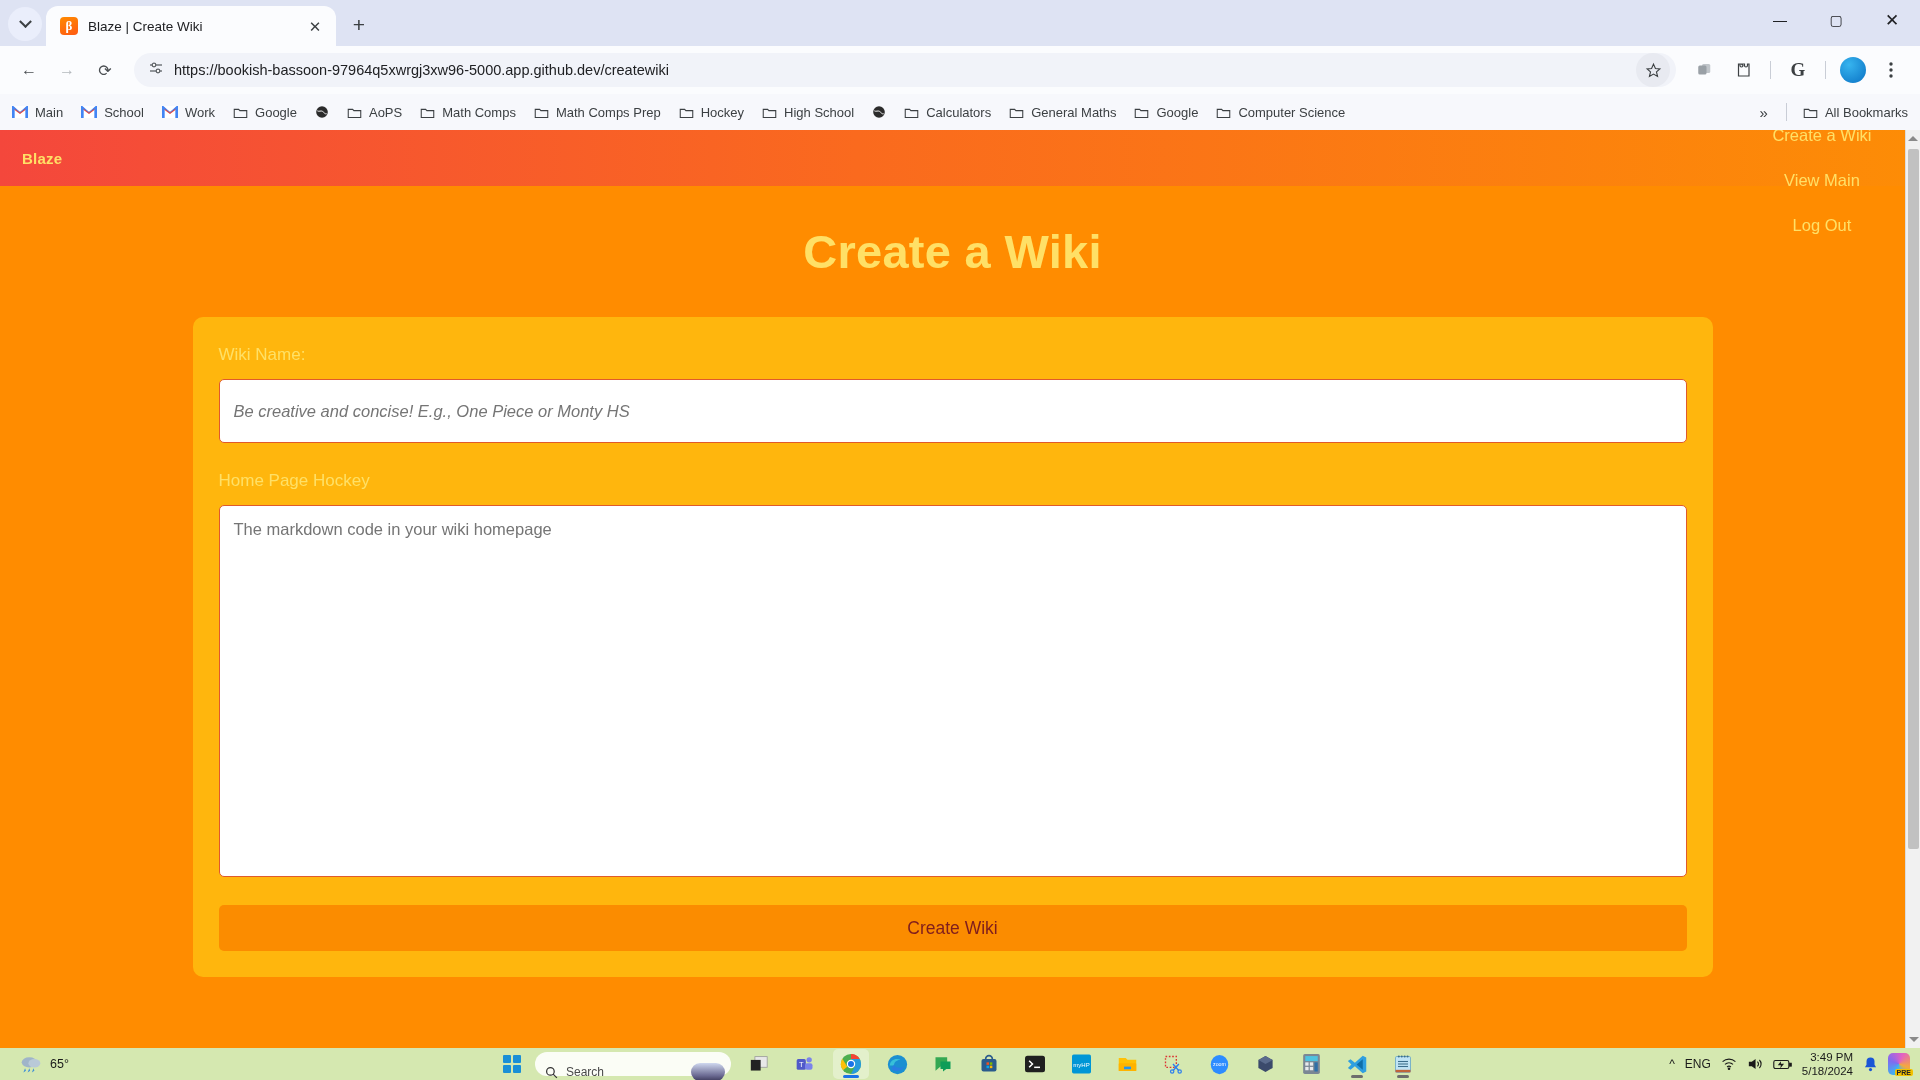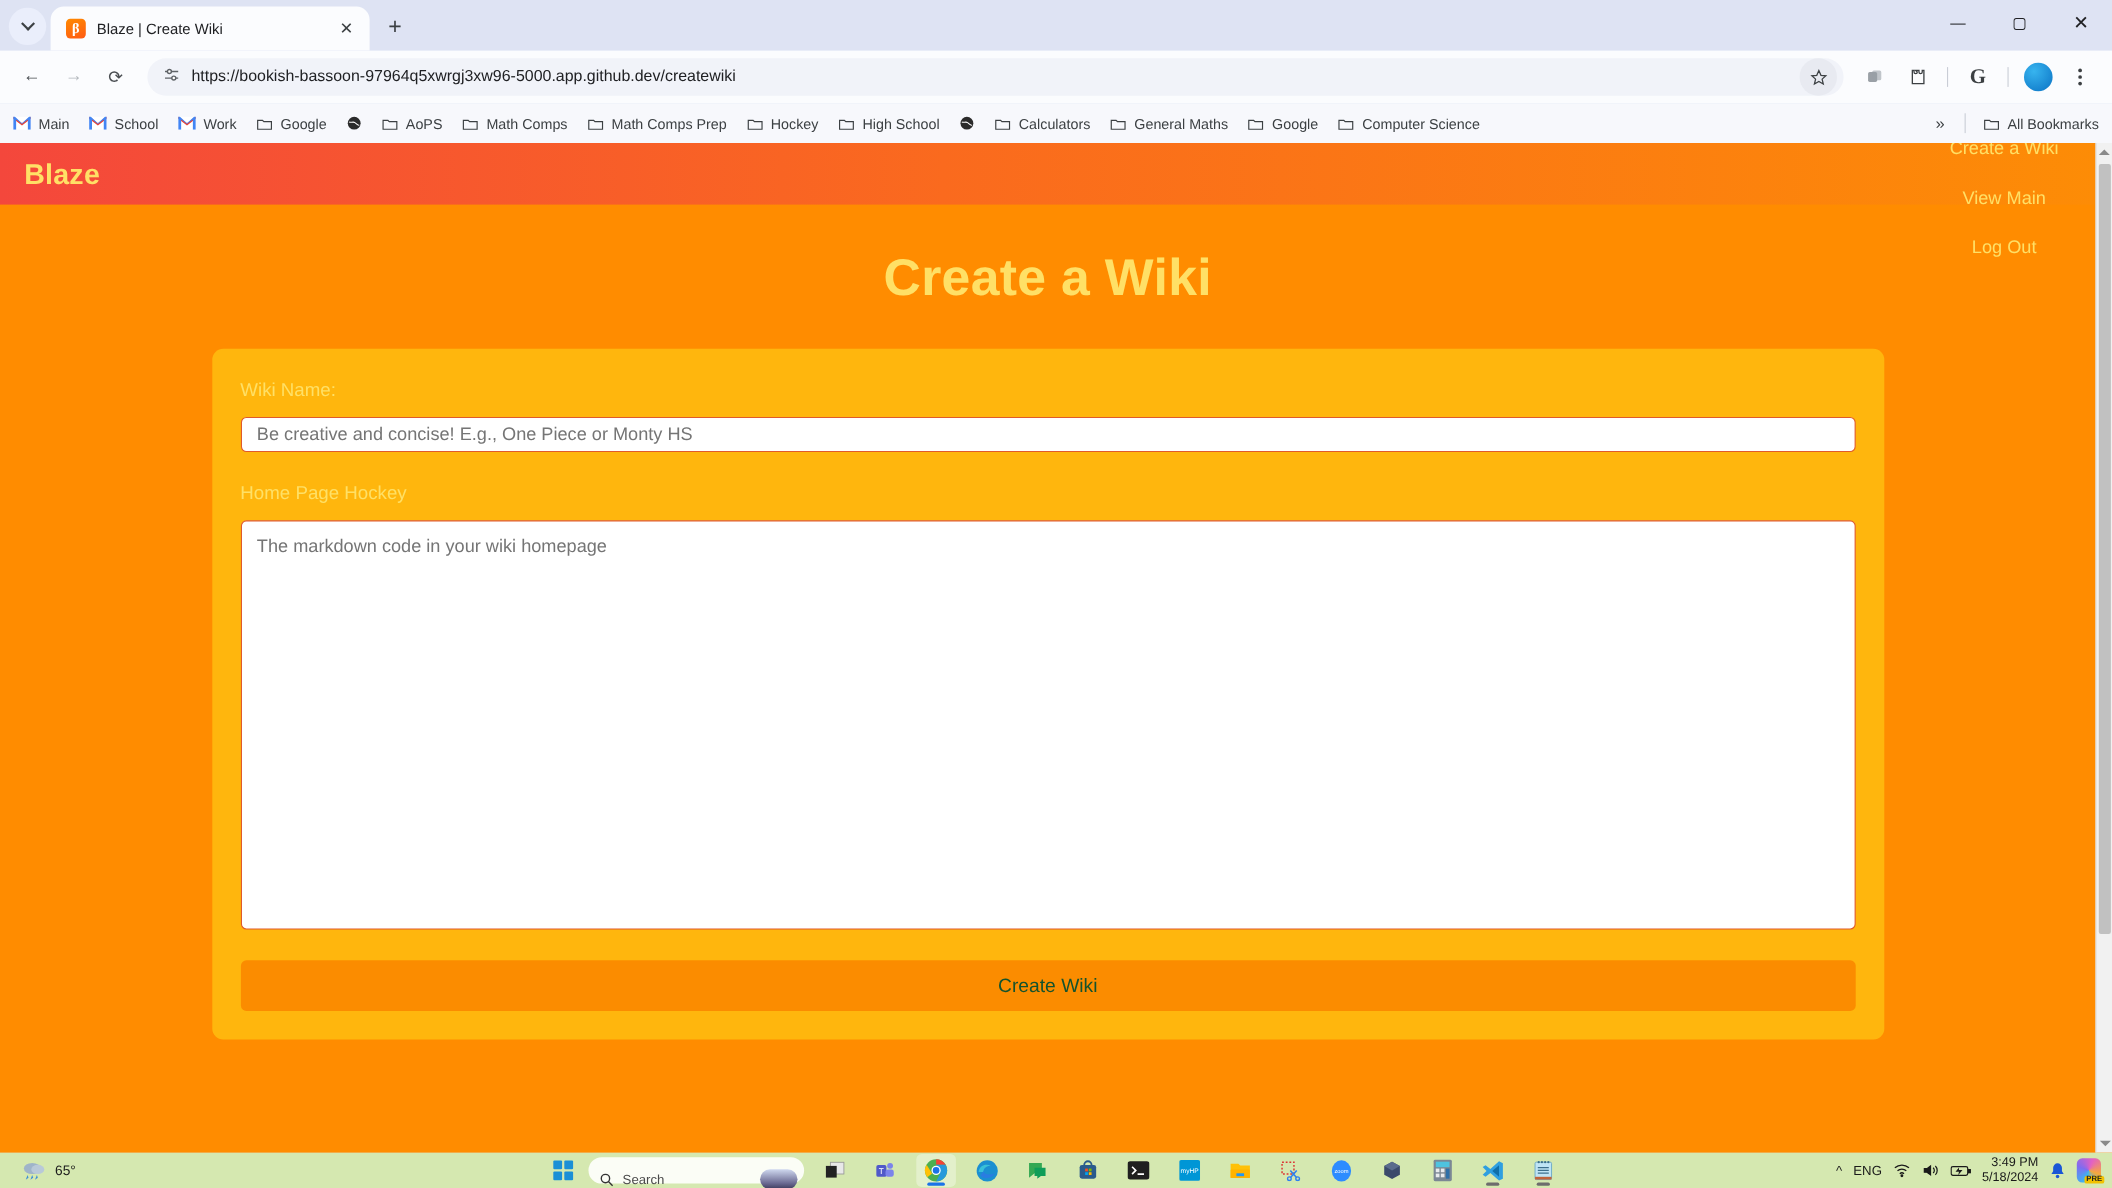--- a/index.html
+++ b/index.html
@@ -67,44 +67,44 @@
   .overflow-btn { padding: 2px 10px; font-size: 15px; color: #3c4043; }
 
   
   .viewport { position: relative; height: 918px; background: #ff8c00; overflow: hidden; }
   .page { position: absolute; inset: 0 15px 0 0; overflow: hidden; }
 
   .navbar {
     height: 56px; background: linear-gradient(90deg,#f4473c 0%, #fa6a1e 45%, #fd8c06 100%);
     display: flex; align-items: center; justify-content: space-between; padding: 0 22px;
   }
-  .brand { font-size: 26px; font-weight: bold; color: #ffe066; letter-spacing: .2px; }
+  .brand { font-size: 15px; font-weight: bold; color: #ffe066; letter-spacing: .2px; }
   .nav-links { display: flex; align-items: center; gap: 26px; padding-right: 6px; flex-direction: column; }
   .nav-link { font-size: 16.5px; color: #ffe066; }
 
   .page-title {
     text-align: center; color: #ffe066; font-size: 47px; font-weight: bold;
     margin-top: 38px; letter-spacing: .3px;
   }
 
   .form-card {
     width: 1520px; margin: 38px auto 16px; background: #ffb60d; border-radius: 10px;
     padding: 28px 26px 26px;
   }
   .field-label { color: #ffe066; font-size: 17px; margin-bottom: 14px; }
   .text-input, .text-area {
     width: 100%; background: #fff; border: 1px solid #e05a2b; border-radius: 5px;
     font-family: "Liberation Sans", sans-serif; font-size: 16.5px; color: #5f6368;
     padding: 12px 14px; outline: none; display: block;
   }
-  .text-input { height: 32px; }
+  .text-input { height: 64px; font-style: italic; }
   .field-gap { height: 28px; }
   .text-area { height: 372px; resize: none; line-height: 1.35; }
   .submit-btn {
-    width: 100%; margin-top: 28px; height: 46px; background: #fb8c00; color: #14532d;
+    width: 100%; margin-top: 28px; height: 46px; background: #fb8c00; color: #7f1d1d;
     border: none; border-radius: 5px; font-size: 17.5px; font-family: "Liberation Sans", sans-serif;
   }
 
   
   .scrollbar { position: absolute; top: 0; right: 0; width: 15px; height: 100%; background: #f1f1f1;
                border-left: 1px solid #dcdcdc; }
   .sb-arrow { height: 17px; display: flex; align-items: center; justify-content: center; }
   .sb-tri-up { width: 0; height: 0; border-left: 5px solid transparent; border-right: 5px solid transparent;
                border-bottom: 5px solid #8a8a8a; }
   .sb-tri-down { width: 0; height: 0; border-left: 5px solid transparent; border-right: 5px solid transparent;

